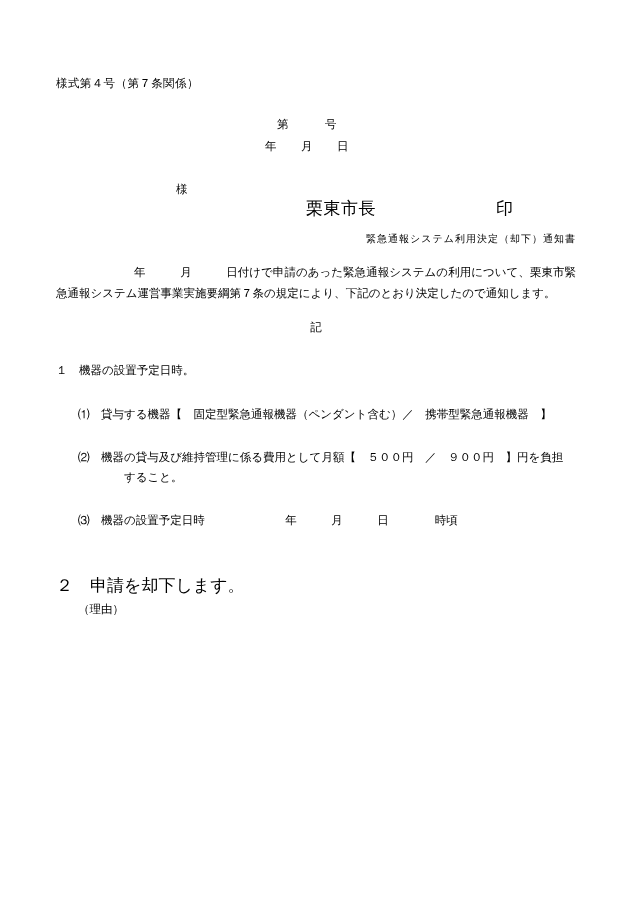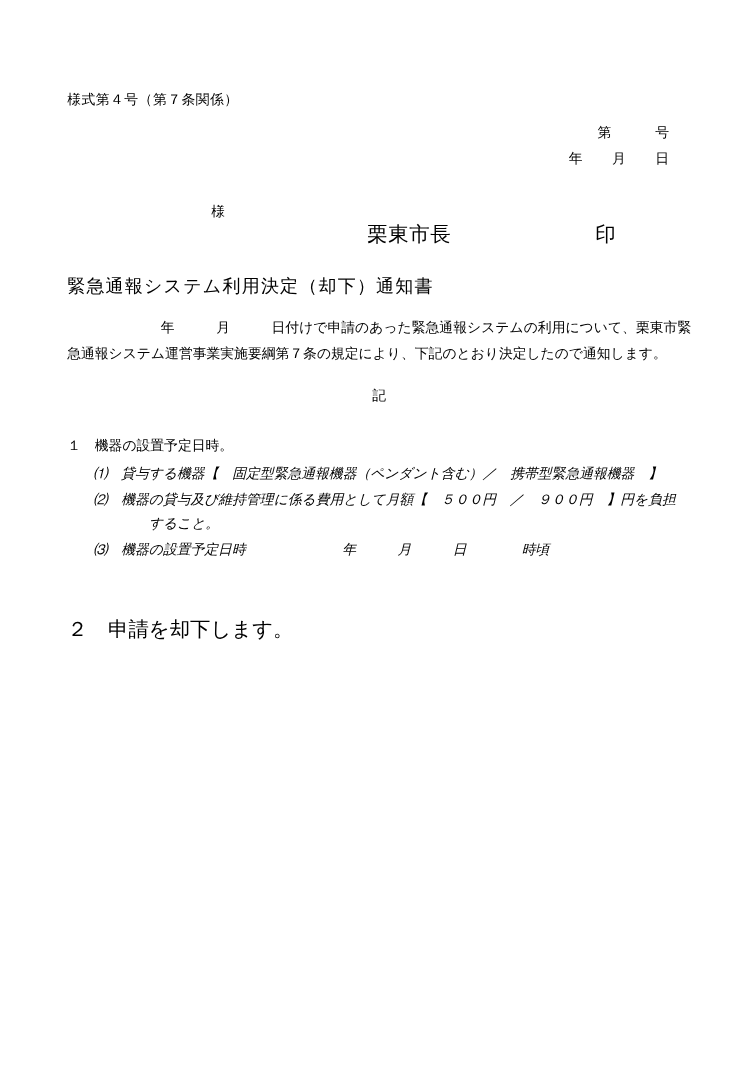--- a/index.html
+++ b/index.html
@@ -22,22 +22,22 @@
     position: absolute;
     left: 56px;
     top: 76px;
     width: 520px;
   }
   .form-no {
     font-size: 11.5px;
     letter-spacing: 0.4px;
   }
   .right-block {
-    margin-top: 10px;
-    text-align: right;
+    margin-top: 23px;
+    text-align: center;
     font-size: 11.5px;
     line-height: 1.9;
     padding-right: 18px;
   }
   .right-block .num-line {
     letter-spacing: 0.5px;
   }
   .addressee {
     margin-top: 24px;
     font-size: 11.5px;
@@ -46,23 +46,23 @@
   .issuer {
     font-size: 17px;
     padding-left: 250px;
     letter-spacing: 0.5px;
   }
   .issuer .seal {
     display: inline-block;
     margin-left: 120px;
   }
   .title {
-    margin-top: 22px;
-    text-align: left;
-    font-size: 15px;
+    margin-top: 12px;
+    text-align: right;
+    font-size: 10px;
     letter-spacing: 1px;
   }
   .body-para {
     margin-top: 16px;
     font-size: 11.5px;
     line-height: 1.85;
     text-align: justify;
   }
   .body-para .indent {
     display: inline-block;
@@ -75,26 +75,25 @@
   }
   .item {
     margin-top: 18px;
     font-size: 11.5px;
     line-height: 1.7;
   }
   .item-1 {
     margin-top: 26px;
   }
   .sub {
-    margin-top: 3px;
+    margin-top: 24px;
     font-size: 11.5px;
     line-height: 1.7;
     padding-left: 22px;
     text-indent: 0;
-    font-style: italic;
   }
   .sub-hang {
     padding-left: 22px;
     text-indent: 0;
   }
   .sub-cont {
     padding-left: 46px;
   }
   .item2 {
     margin-top: 40px;
@@ -147,15 +146,16 @@
     </div>
 
     <div class="sub sub-hang">
       <span>⑶</span>　<span>機器の設置予定日時　　　　　　　年　　　月　　　日　　　　時頃</span>
     </div>
 
     <div class="item2">
       <span>２</span>　<span>申請を却下します。</span>
     </div>
 
+    <div class="reason">（理由）</div>
 
   </div>
 </div>
 
 </body></html>

